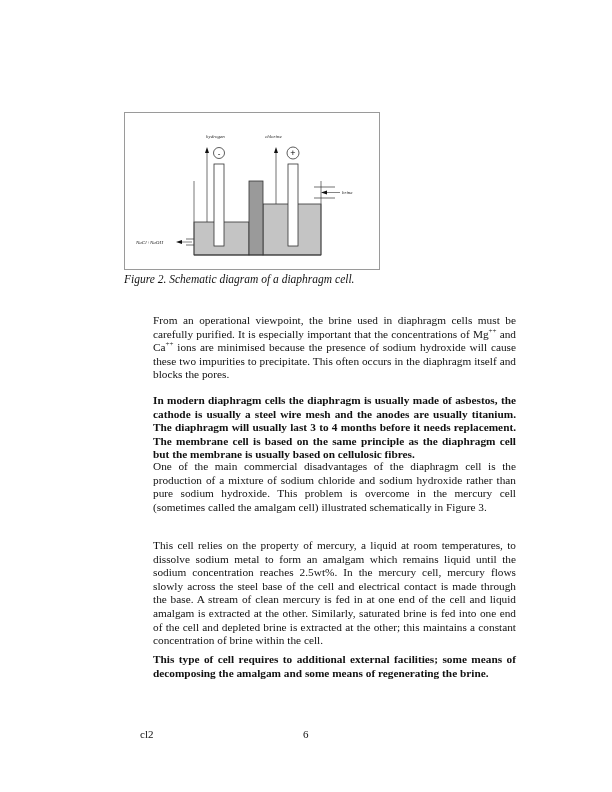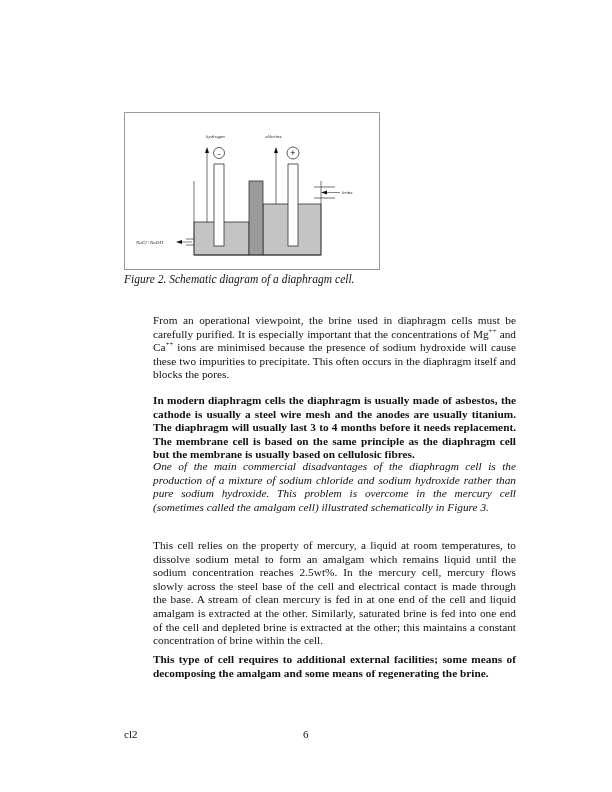--- a/index.html
+++ b/index.html
@@ -5,21 +5,21 @@
   html, body { margin:0; padding:0; background:#ffffff; }
   body { width:612px; height:792px; position:relative; overflow:hidden;
          font-family:"Liberation Serif", serif; color:#111; }
   .figure-frame { position:absolute; left:124px; top:112px; width:256px; height:158px;
                   border:1px solid #9a9a9a; box-sizing:border-box; }
   .figure-svg { position:absolute; left:124px; top:112px; }
   .caption { position:absolute; left:124px; top:273px; font-style:italic; font-size:11.5px; }
   .para { position:absolute; left:136px; width:363px; font-size:11.3px; line-height:13.6px;
           text-align:justify; margin:17px; }
   sup { font-size:7px; line-height:0; }
-  .footer-left { position:absolute; left:124px; top:728px; font-size:11px; }
+  .footer-left { position:absolute; left:140px; top:728px; font-size:11px; }
   .footer-right { position:absolute; left:303px; top:728px; font-size:11px; }
   .lbl { font-family:"Liberation Serif", serif; font-style:italic; font-size:5px; fill:#222; }
 </style>
 </head>
 <body>
 
 <div class="figure-frame"></div>
 
 <svg class="figure-svg" width="256" height="158" viewBox="0 0 256 158" xmlns="http://www.w3.org/2000/svg">
 
@@ -61,20 +61,20 @@
   <polygon points="52,130 58,128 58,132" fill="#111"></polygon>
   <text class="lbl" x="12" y="132">NaCl+NaOH</text>
 </svg>
 
 <div class="caption">Figure 2. Schematic diagram of a diaphragm cell.</div>
 
 <p class="para" style="top:297px;"><span>From an operational viewpoint, the brine used in diaphragm cells must be carefully purified. It is especially important that the concentrations of Mg</span><sup>++</sup><span> and Ca</span><sup>++</sup><span> ions are minimised because the presence of sodium hydroxide will cause these two impurities to precipitate. This often occurs in the diaphragm itself and blocks the pores.</span></p>
 
 <p class="para" style="top:377px;font-weight:bold;">In modern diaphragm cells the diaphragm is usually made of asbestos, the cathode is usually a steel wire mesh and the anodes are usually titanium. The diaphragm will usually last 3 to 4 months before it needs replacement. The membrane cell is based on the same principle as the diaphragm cell but the membrane is usually based on cellulosic fibres.</p>
 
-<p class="para" style="top:443px;font-style:italic;">One of the main commercial disadvantages of the diaphragm cell is the production of a mixture of sodium chloride and sodium hydroxide rather than pure sodium hydroxide. This problem is overcome in the mercury cell (sometimes called the amalgam cell) illustrated schematically in Figure 3.</p>
+<p class="para" style="top:443px;">One of the main commercial disadvantages of the diaphragm cell is the production of a mixture of sodium chloride and sodium hydroxide rather than pure sodium hydroxide. This problem is overcome in the mercury cell (sometimes called the amalgam cell) illustrated schematically in Figure 3.</p>
 
 <p class="para" style="top:522px;">This cell relies on the property of mercury, a liquid at room temperatures, to dissolve sodium metal to form an amalgam which remains liquid until the sodium concentration reaches 2.5wt%. In the mercury cell, mercury flows slowly across the steel base of the cell and electrical contact is made through the base. A stream of clean mercury is fed in at one end of the cell and liquid amalgam is extracted at the other. Similarly, saturated brine is fed into one end of the cell and depleted brine is extracted at the other; this maintains a constant concentration of brine within the cell.</p>
 
 <p class="para" style="top:636px;font-weight:bold;">This type of cell requires to additional external facilities; some means of decomposing the amalgam and some means of regenerating the brine.</p>
 
 <div class="footer-left">cl2</div>
 <div class="footer-right">6</div>
 
 </body></html>

